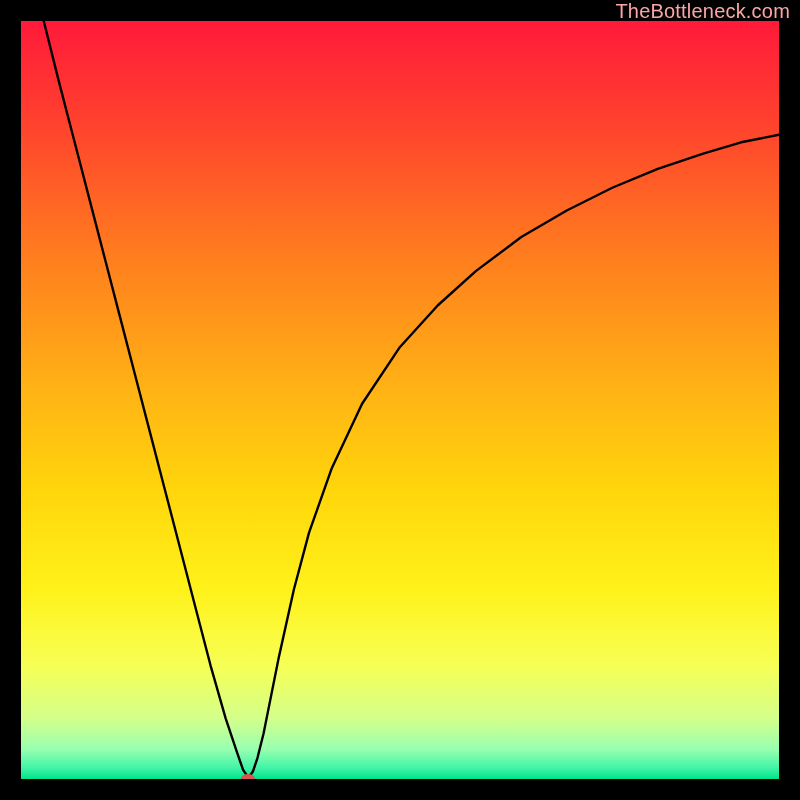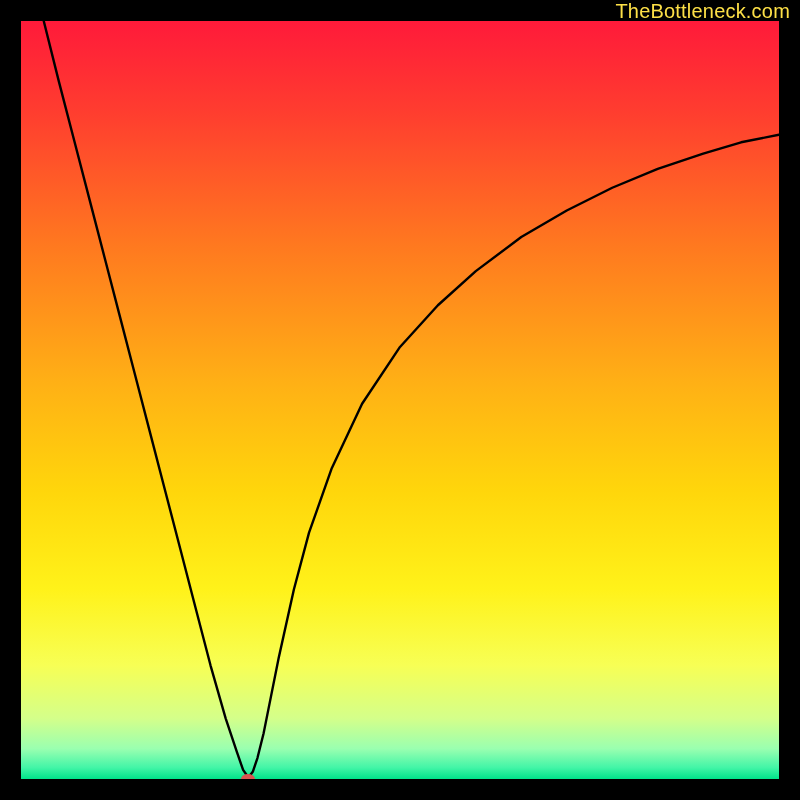--- a/index.html
+++ b/index.html
@@ -43,21 +43,21 @@
   }
   .marker {
     position: absolute;
     background: #d9534f;
     border-radius: 50%;
   }
   .watermark {
     position: absolute;
     top: 0px;
     right: 10px;
-    color: #fde047;
+    color: #fca5a5;
     font-size: 20px;
     font-weight: 500;
     letter-spacing: 0.2px;
     user-select: none;
   }
 </style>
 </head>
 <body>
 
 <div class="frame">

